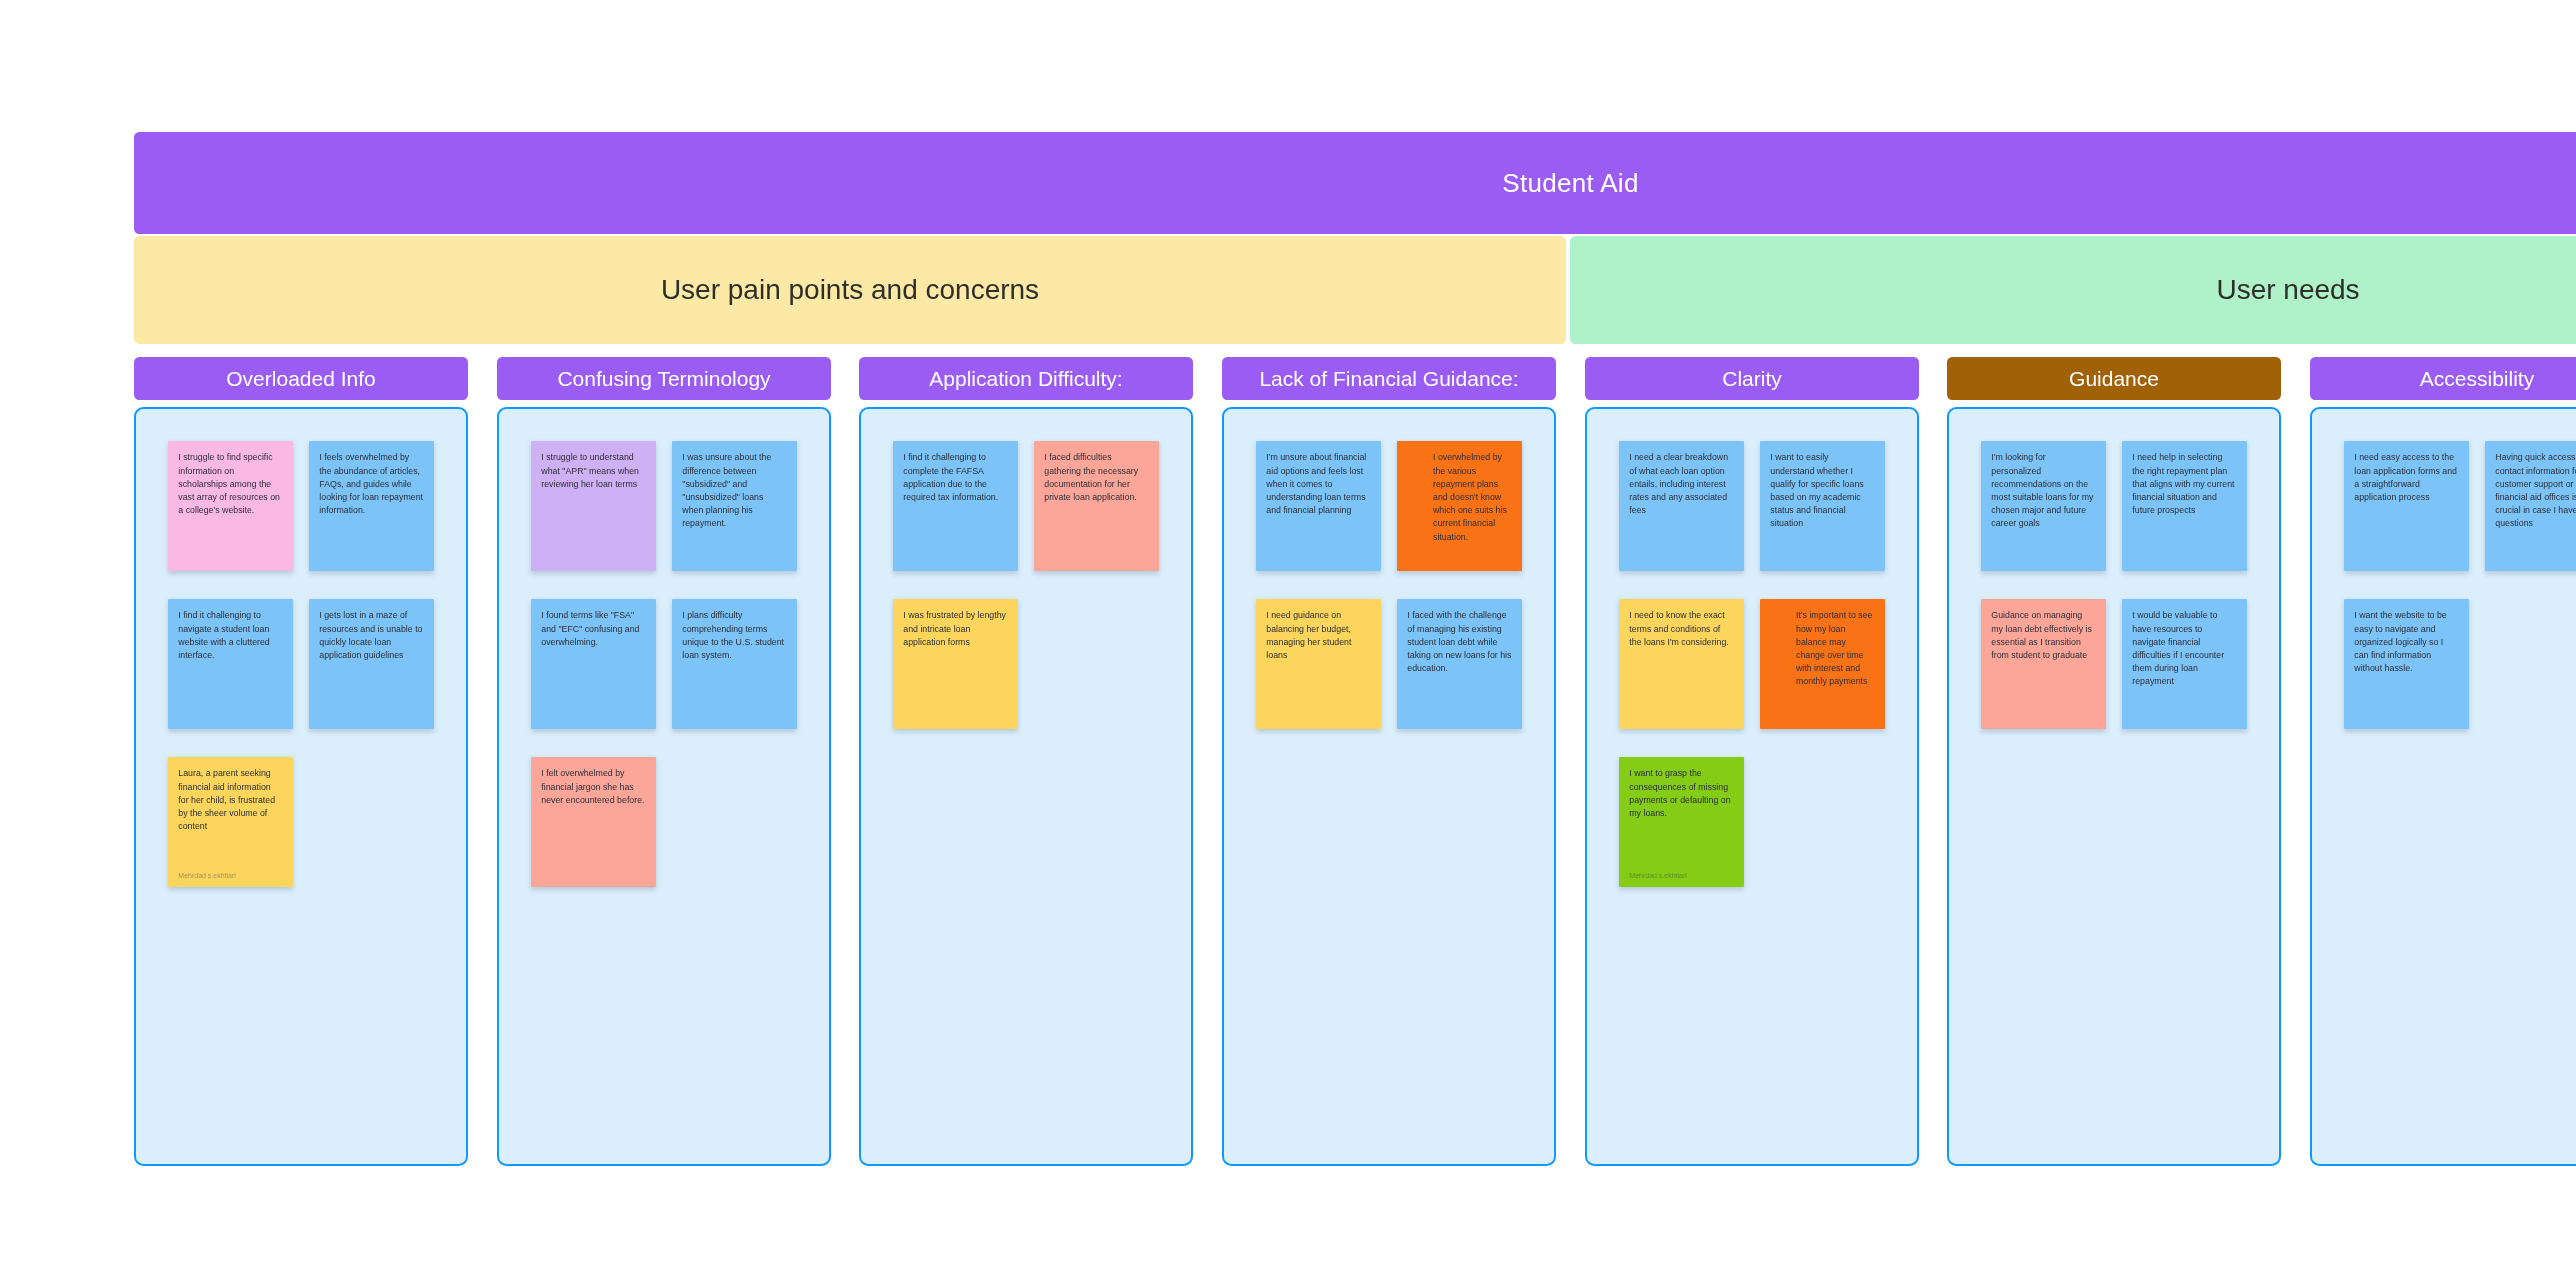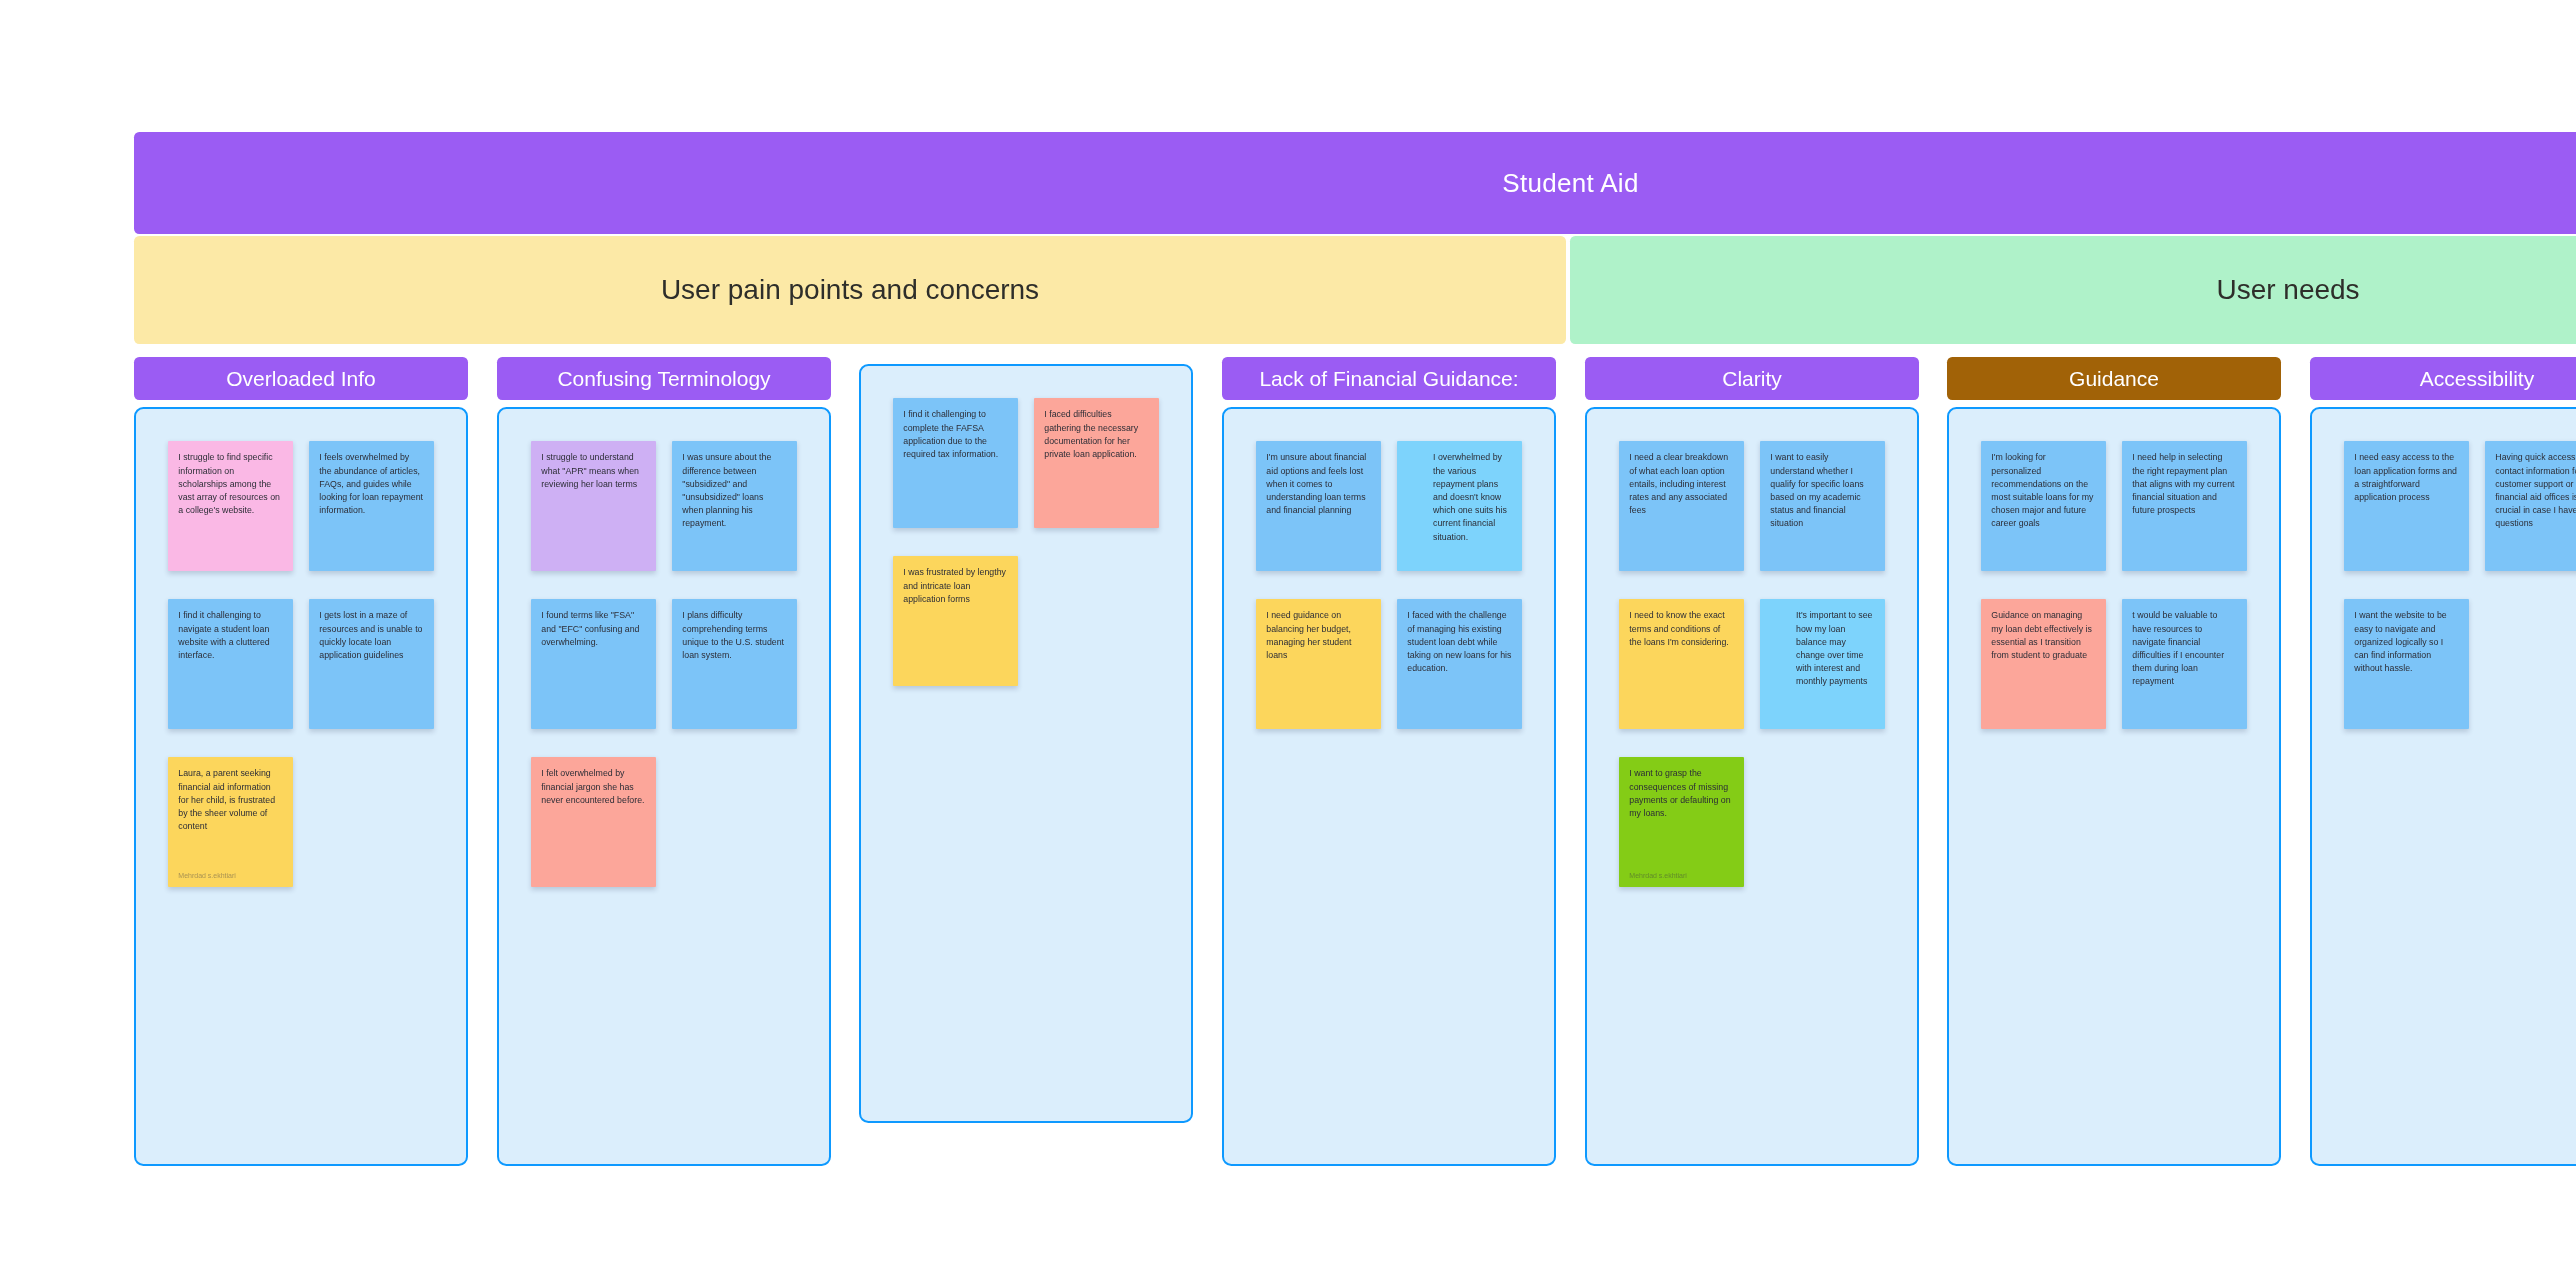--- a/index.html
+++ b/index.html
@@ -30,21 +30,21 @@
   .note{position:relative;border-radius:1px;padding:10.3px 10.3px;box-sizing:border-box;
     box-shadow:0 2.6px 5.2px rgba(30,40,70,.18);}
   .note-text{font-size:8.8px;line-height:1.5;color:#2c2d36;white-space:pre-line;}
   .note-author{position:absolute;left:10.3px;bottom:8.2px;font-size:7px;
     color:rgba(50,50,70,.42);}
 
   .c-blue{background:#7cc4f8;}
   .c-pink{background:#fab8e5;}
   .c-yellow{background:#fcd65c;}
   .c-salmon{background:#fca69a;}
-  .c-green{background:#7dd3fc;padding-left:36px;}
+  .c-green{background:#f97316;padding-left:36px;}
   .c-lavender{background:#ceb0f4;}
   .c-purple{background:#84cc16;}
 </style>
 </head>
 <body>
 
 <div class="board">
 
   <div class="title-band" style="background: rgb(155, 92, 243);">
     <span>Student Aid</span>
@@ -98,20 +98,23 @@
           </div>
           <div class="note c-blue">
             <div class="note-text">I plans difficulty comprehending terms unique to the U.S. student loan system.</div>
           </div>
           <div class="note c-salmon">
             <div class="note-text">I felt overwhelmed by financial jargon she has never encountered before.</div>
           </div>
         </div>
       </div>
       <div class="column" style="left: 859px;">
+        <div class="col-header" style="background: rgb(155, 92, 243);">
+          <span>Application Difficulty:</span>
+        </div>
         <div class="col-body">
           <div class="note c-blue">
             <div class="note-text">I find it challenging to complete the FAFSA application due to the required tax information.</div>
           </div>
           <div class="note c-salmon">
             <div class="note-text">I faced difficulties gathering the necessary documentation for her private loan application.</div>
           </div>
           <div class="note c-yellow">
             <div class="note-text">I was frustrated by lengthy and intricate loan application forms</div>
           </div>

